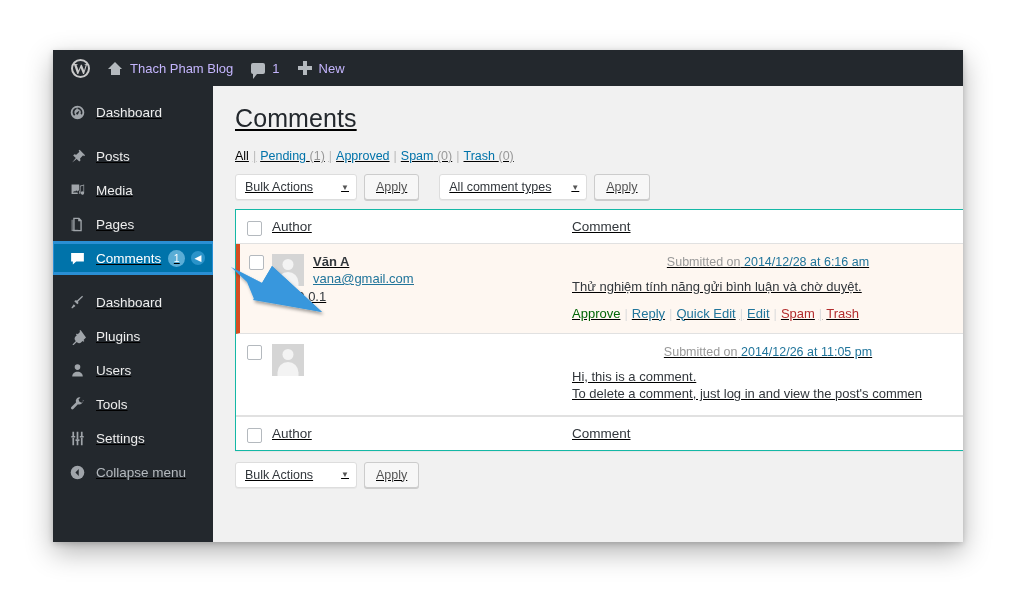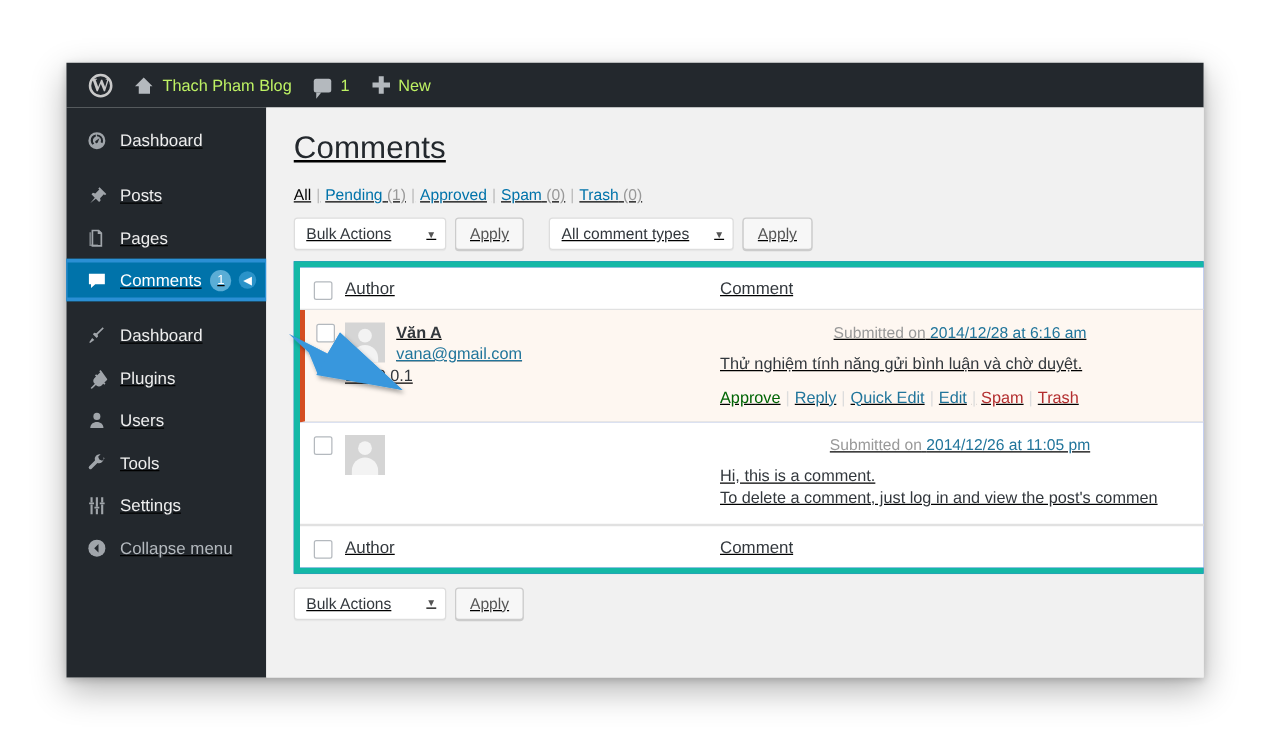--- a/index.html
+++ b/index.html
@@ -20,21 +20,21 @@
     overflow: hidden;
   }
 
   
   .adminbar {
     height: 36px; background: #23282d; color: #e5e5e5;
     display: flex; align-items: center; padding-left: 9px;
     font-size: 13px;
   }
   .ab-item { display: flex; align-items: center; height: 36px; padding: 0 9px; color: #e5e5e5; }
-  .ab-item .lbl { margin-left: 7px; font-size: 13px; color: #bef264; }
+  .ab-item .lbl { margin-left: 7px; font-size: 13px; color: #c4b5fd; }
   .wp-logo {
     width: 19px; height: 19px; border-radius: 50%;
     border: 2px solid #c9c9c9; color: #c9c9c9;
     font-family: "Liberation Serif", serif;
     font-size: 15px; font-weight: bold; line-height: 17px; text-align: center;
   }
   .icon-home {
     width: 15px; height: 13px; position: relative;
   }
   .icon-home:before {
@@ -136,21 +136,21 @@
   .wp-btn {
     height: 26px; background: #f7f7f7; border: 1px solid #ccc;
     border-radius: 3px; font-size: 12.5px; color: #555;
     padding: 0 11px; line-height: 24px; margin-left: 7px;
     box-shadow: 0 1px 0 #ccc;
   }
   .wp-select.wide { min-width: 148px; margin-left: 20px; }
 
   
   .wp-table {
-    background: #1d4ed8; border: 5px solid #14b8a6;
+    background: #be185d; border: 1px solid #14b8a6;
     width: 742px;
     box-shadow: 0 1px 1px rgba(0,0,0,.04);
   }
   .t-row { display: flex; border-bottom: 1px solid #e1e1e1; }
   .t-row:last-child { border-bottom: none; }
   .t-head { background: #fff; }
   .t-head .cell { font-size: 13.5px; color: #32373c; padding: 9px 0; }
   .cb-cell { width: 36px; flex: 0 0 36px; display: flex; justify-content: center; padding-top: 11px; }
   .cbx {
     width: 15px; height: 15px; border: 1px solid #b4b9be;
@@ -240,20 +240,28 @@
 
         <div class="menu-item">
           <span class="mi-icon">
             <svg class="gi" viewBox="0 0 20 20">
                 <path d="M12.5 2l-1.2 1.3 1 1-3.8 3.6-2.2-.5-1.4 1.4 3.1 3.1-4.3 5.3 5.3-4.3 3.1 3.1 1.4-1.4-.5-2.2 3.6-3.8 1 1L18.9 8.4 12.5 2z"></path>
               </svg>
           </span>
           <span>Posts</span>
         </div>
 
+        <div class="menu-item">
+          <span class="mi-icon">
+            <svg class="gi" viewBox="0 0 20 20">
+                <path d="M3 3h9v11H3V3zm1.6 9.4h5.8l-1.9-2.6-1.4 1.8-1-1.1-1.5 1.9zM13.5 5.2l3.5-1v7.2a2 2 0 10.8 1.6V3l-5 1.4v6.1a2 2 0 10.8 1.6V5.2z"></path>
+              </svg>
+          </span>
+          <span>Media</span>
+        </div>
 
         <div class="menu-item">
           <span class="mi-icon">
             <svg class="gi" viewBox="0 0 20 20">
                 <path d="M5 2h7l3 3v13H5V2zm1.6 1.6v12.8h6.8V6.2h-2.6V3.6H6.6z"></path>
                 <path d="M3 4.5v13h8v-1.4H4.4V4.5z" opacity=".75"></path>
               </svg>
           </span>
           <span>Pages</span>
         </div>

